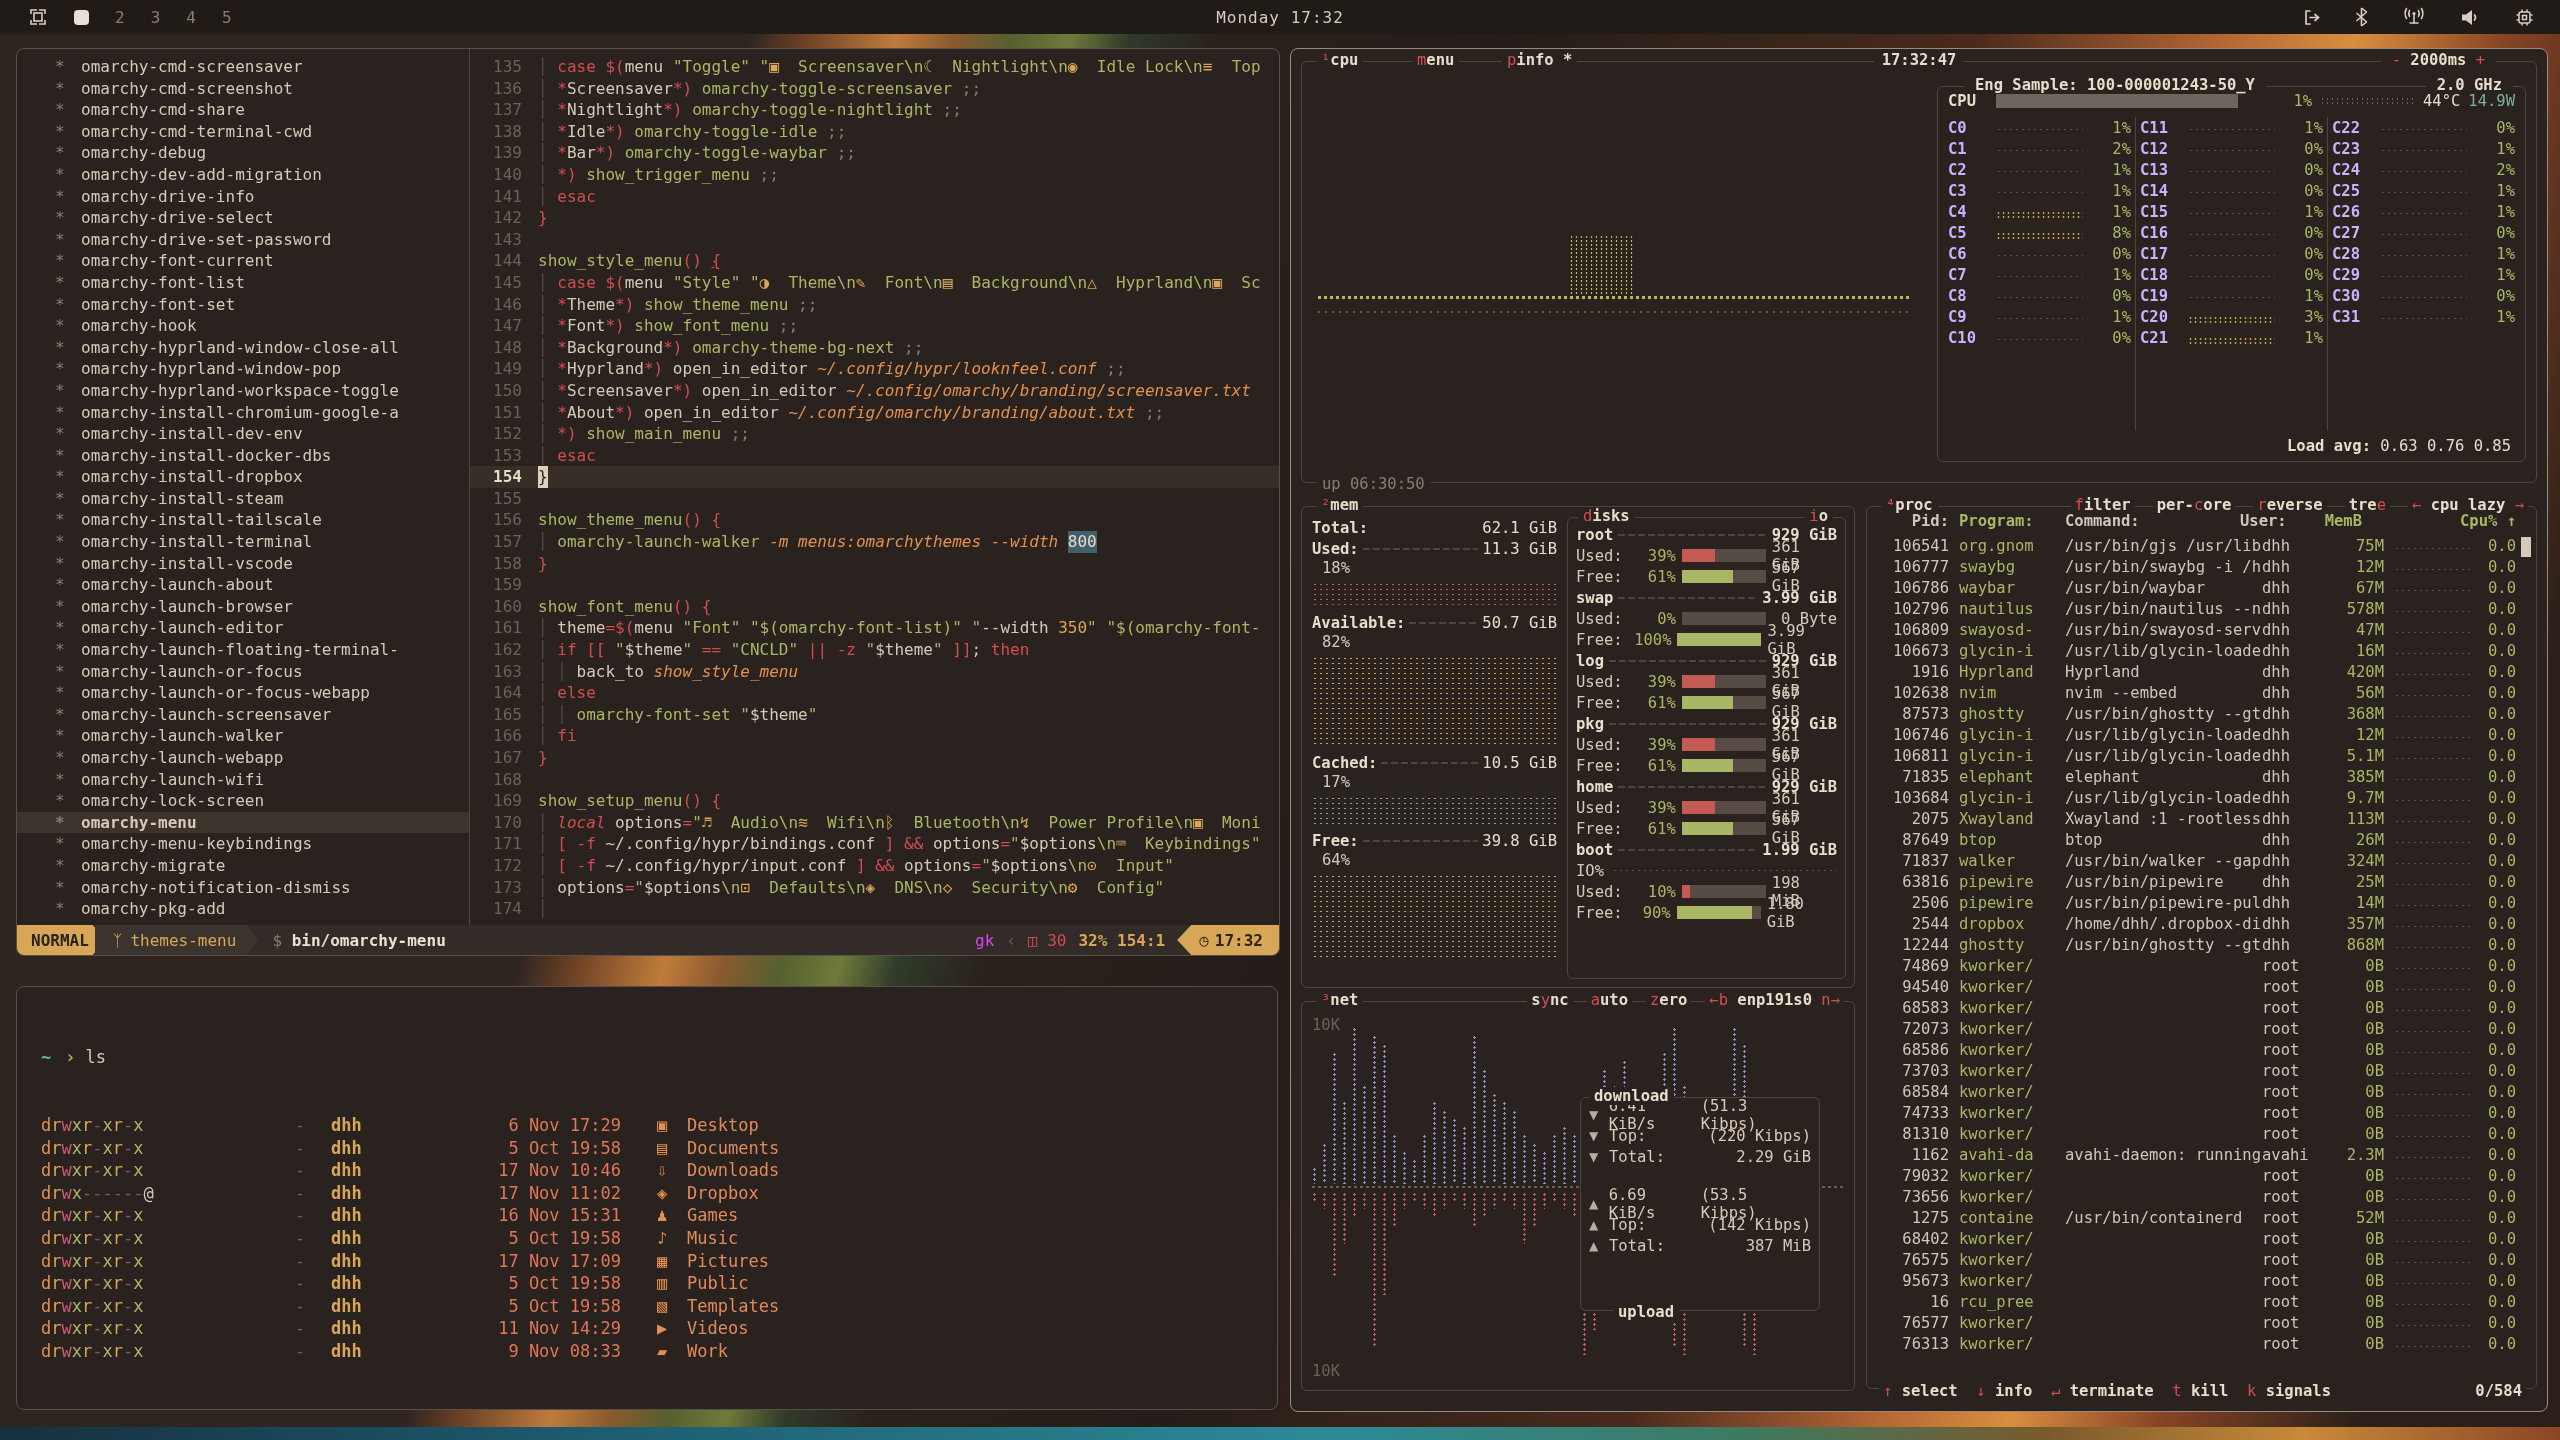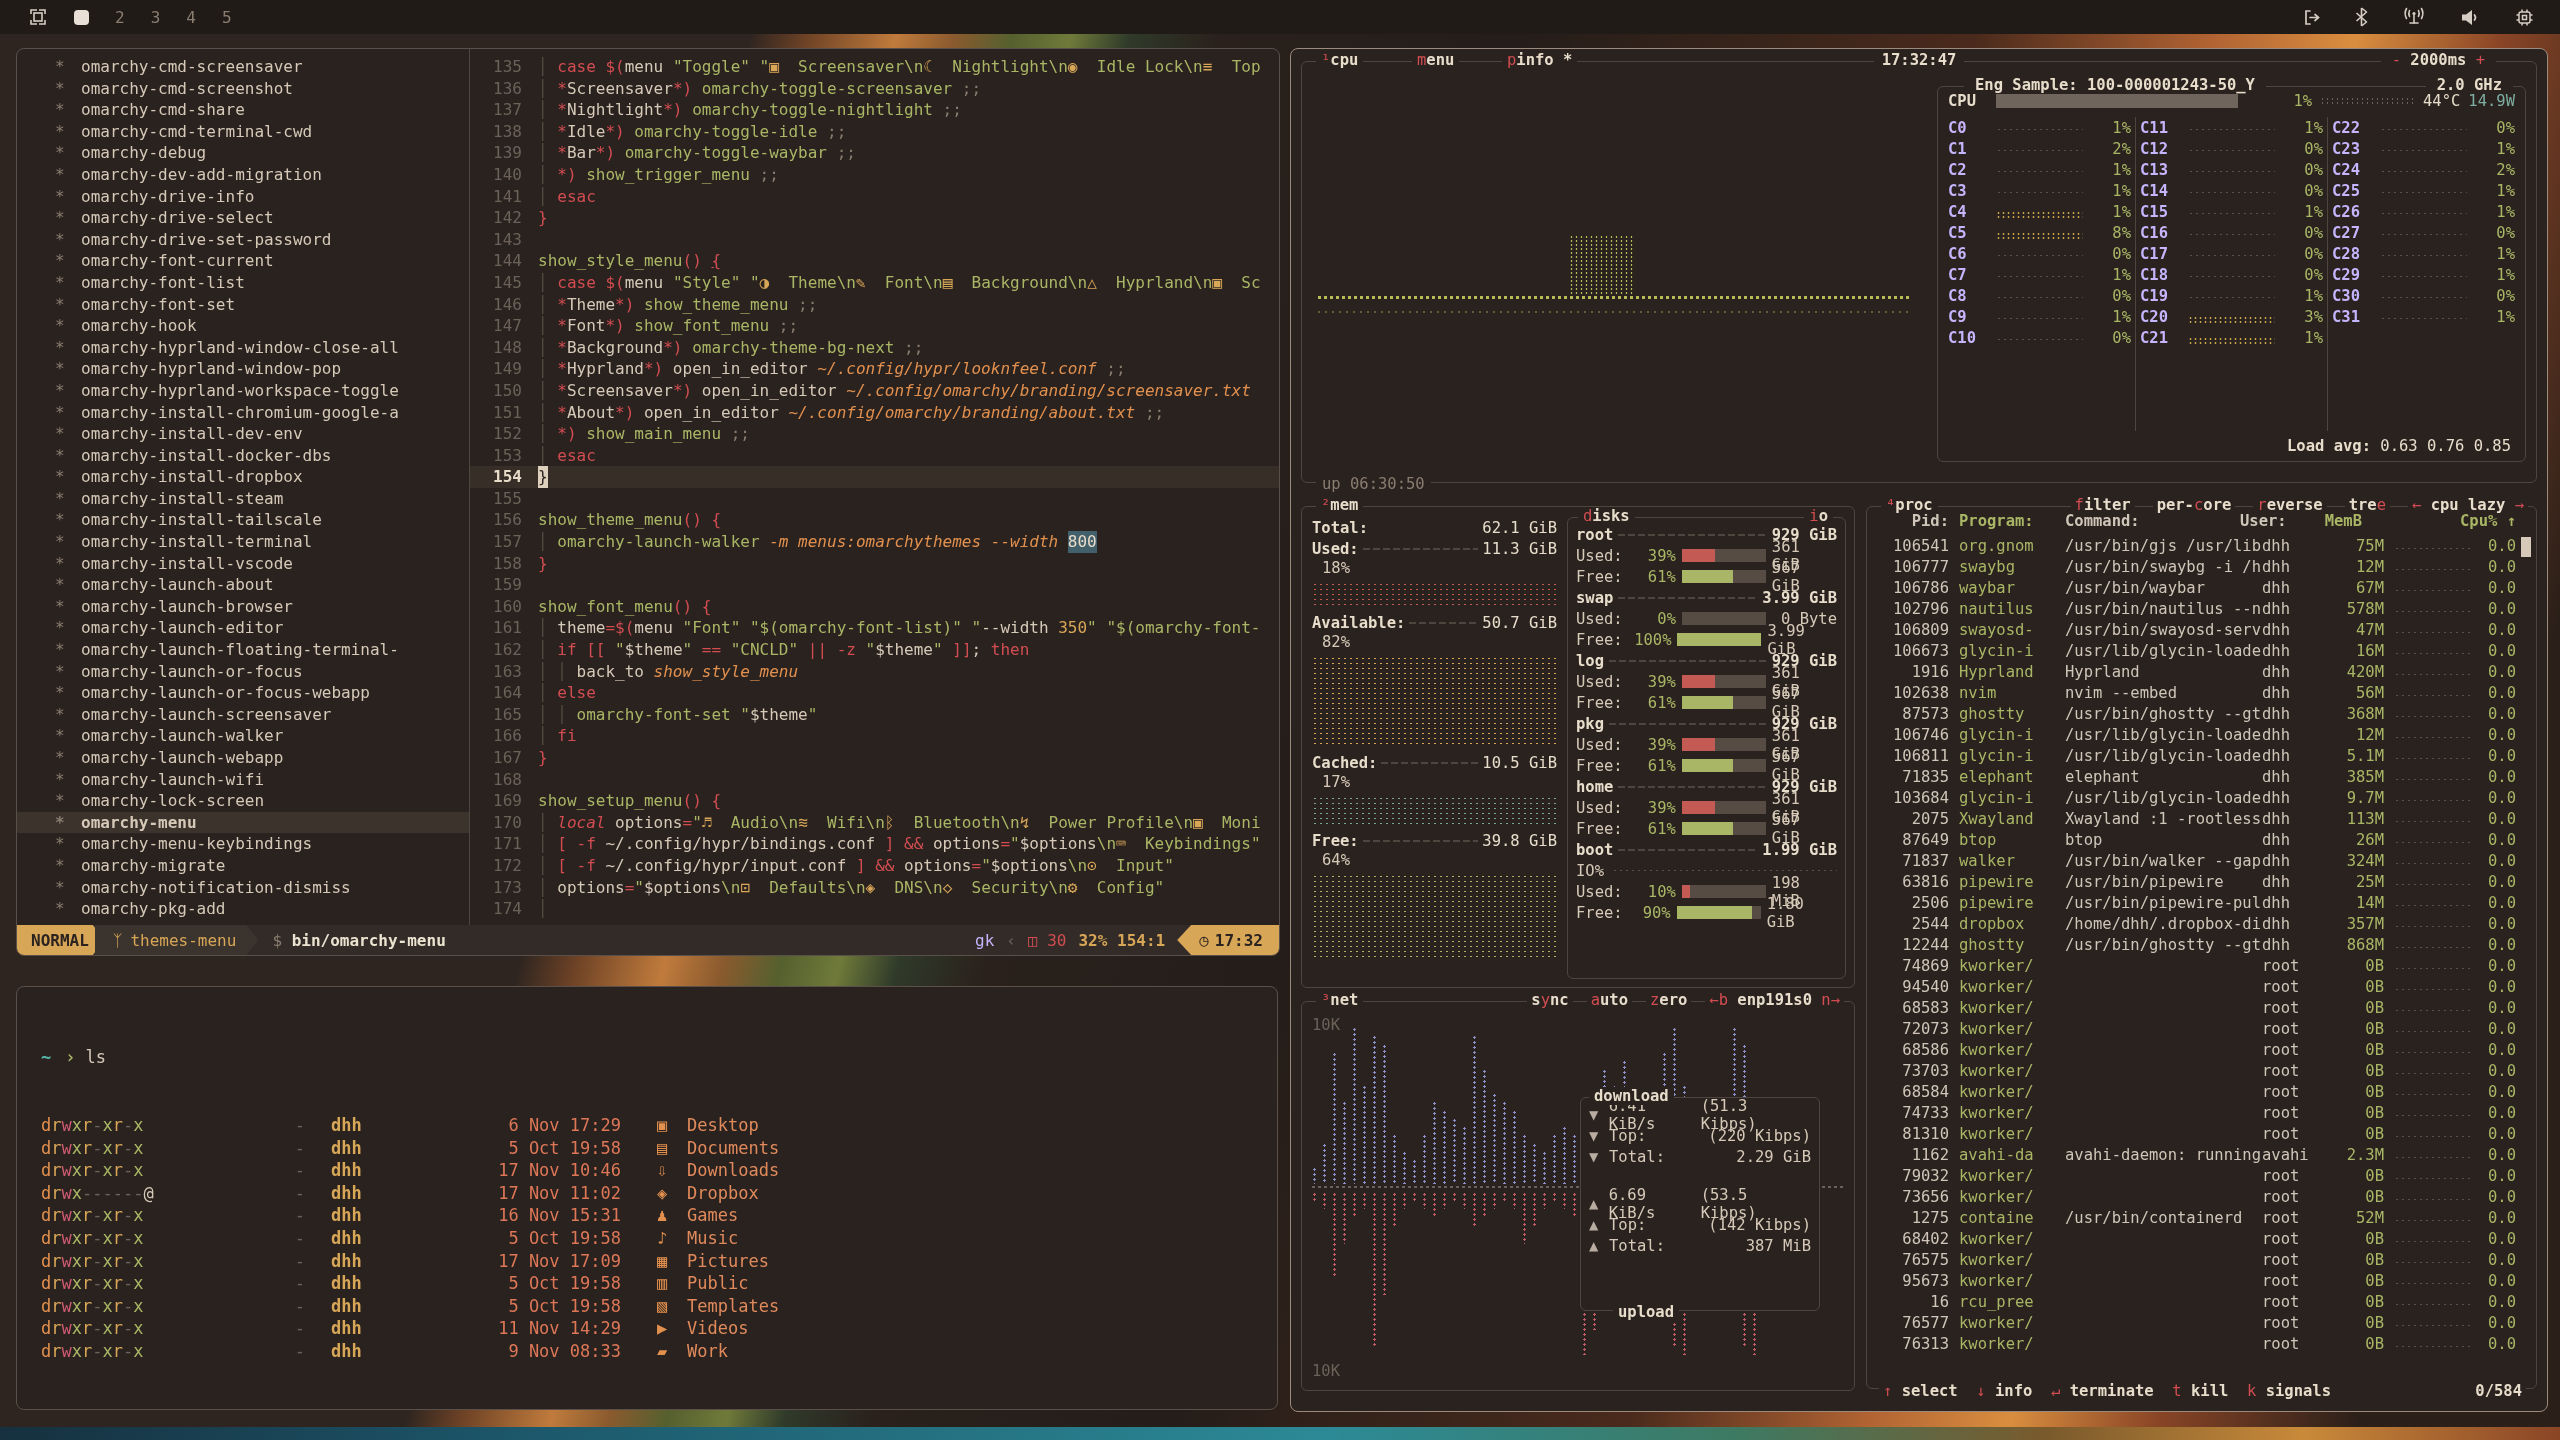--- a/index.html
+++ b/index.html
@@ -40,21 +40,21 @@
   .gutter{width:52px;text-align:right;padding-right:16px;color:#6b6158;flex-shrink:0;}
   .curline .gutter{color:#e8dcc8;font-weight:bold;}
   .sg{white-space:pre;}
   .k{color:#d24d51}.ki{color:#d24d51;font-style:italic}
   .w{color:#e8ddcb;font-weight:bold}
   .t{color:#d6c9b8}.s{color:#a9b665}.i{color:#d8a657}.n{color:#d8a657}
   .o{color:#e2904e;font-style:italic}.g{color:#564c44}.d{color:#8a7d70}
   .hl{color:#e8dcc8;background:#41606b}
   .cur{background:#ddd0bd;color:#2b2320}
   .ku{color:#d24d51;text-decoration:underline}
-  .bl{color:#c4b5fd}
+  .bl{color:#d946ef}
 
   
   .statusline{height:30px;background:#322b27;display:flex;align-items:center;font-size:16px;position:relative;}
   .sl-left{display:flex;align-items:center;height:100%;justify-content:space-between;}
   .sl-mode{background:#d8a657;color:#2b2320;font-weight:bold;padding:0 16px 0 14px;height:100%;
            display:flex;align-items:center;clip-path:polygon(0 0,calc(100% - 12px) 0,100% 50%,calc(100% - 12px) 100%,0 100%);}
   .sl-branch{background:#3a332e;color:#d8a657;height:100%;display:flex;align-items:center;
            padding:0 22px 0 18px;margin-left:-10px;
            clip-path:polygon(0 0,calc(100% - 12px) 0,100% 50%,calc(100% - 12px) 100%,0 100%);}
   .sl-cmd{color:#d6c9b8;padding-left:14px;}
@@ -196,20 +196,21 @@
             <rect x="6" y="6" width="8" height="8"></rect>
           </g>
         </svg>
     </span>
     <span class="ws-dot"></span>
     <span class="ws-num">2</span>
     <span class="ws-num">3</span>
     <span class="ws-num">4</span>
     <span class="ws-num">5</span>
   </div>
+  <div class="clock">Monday 17:32</div>
   <div class="tray">
     <span>
       <svg width="19" height="19" viewBox="0 0 19 19">
           <g fill="none" stroke="#d5cdc3" stroke-width="1.7" stroke-linecap="round">
             <path d="M8 3 H4 v13 h4"></path>
             <path d="M8 9.5 h8"></path>
             <path d="M13 6.5 l3.5 3 -3.5 3"></path>
           </g>
         </svg>
     </span>

